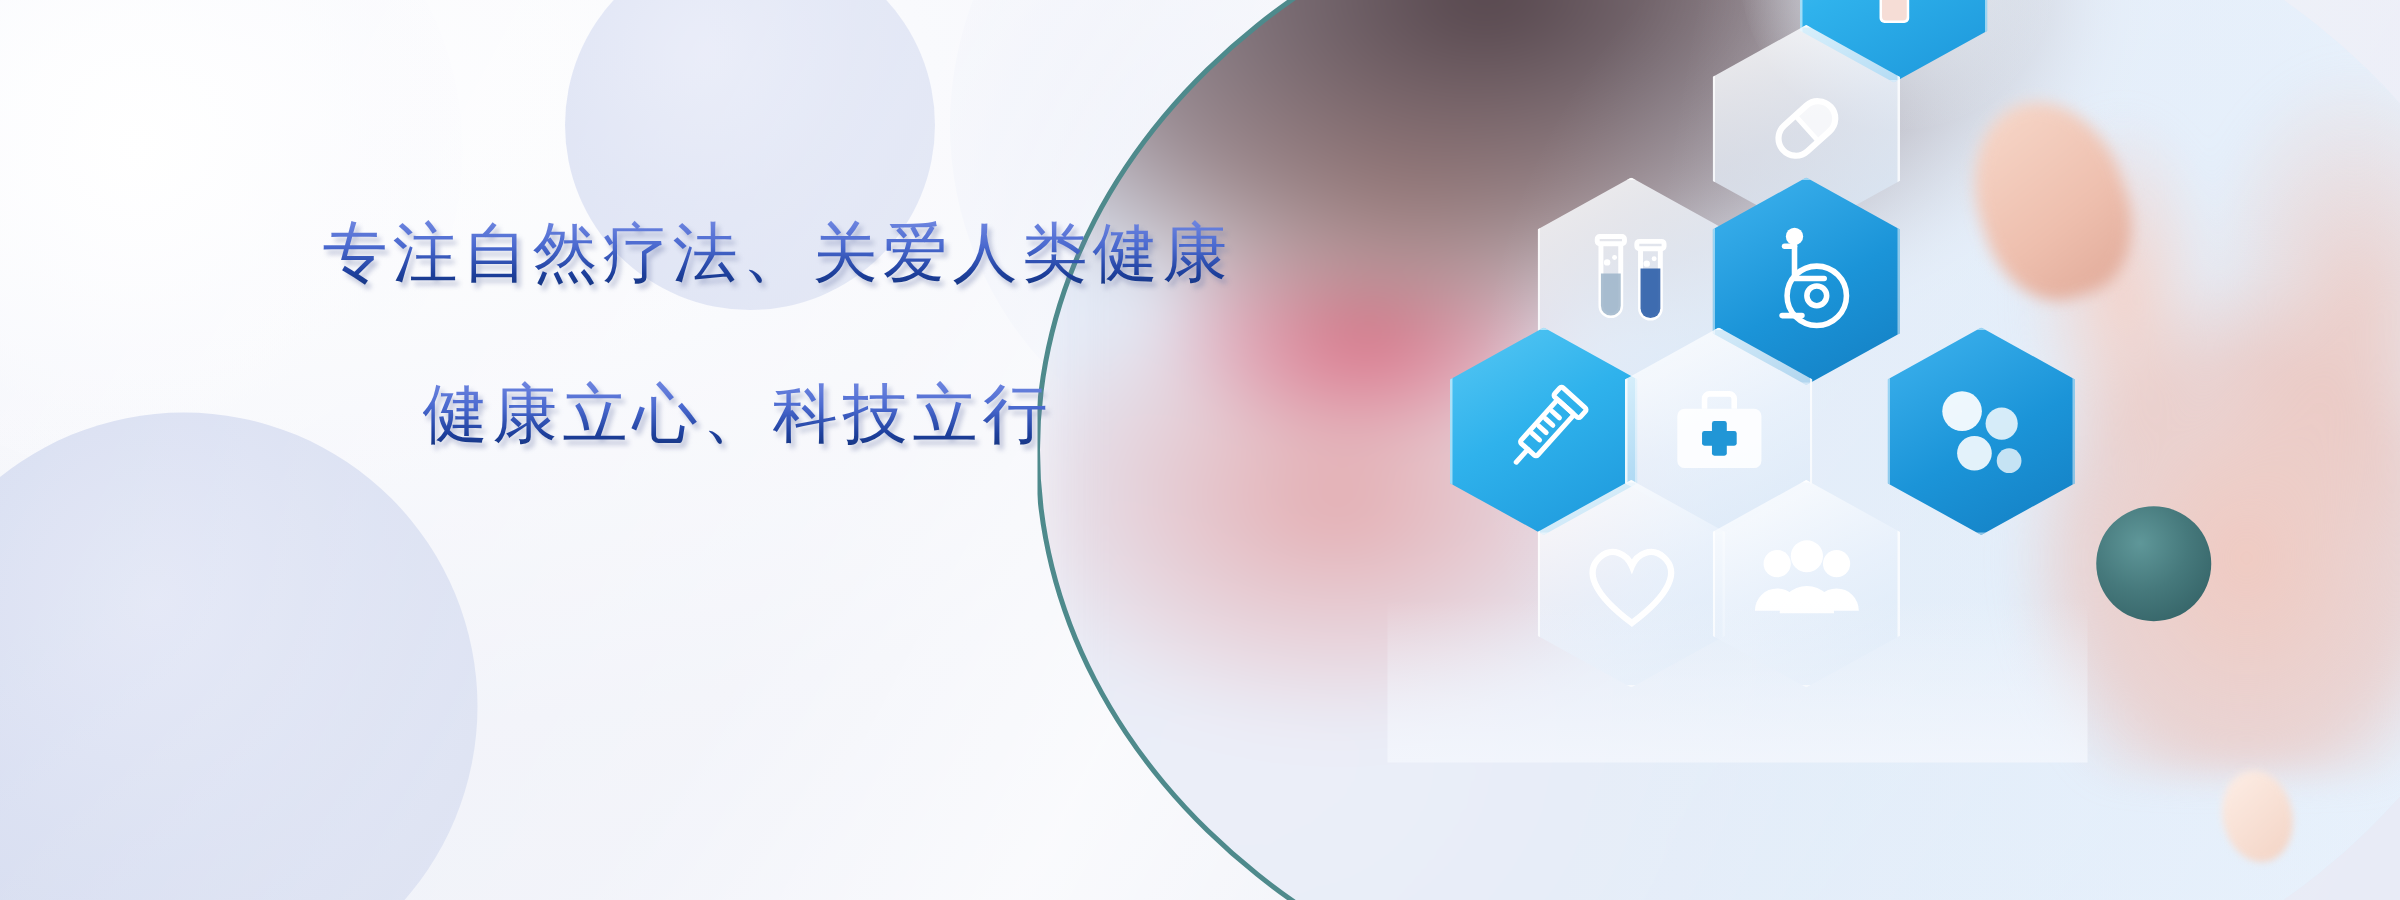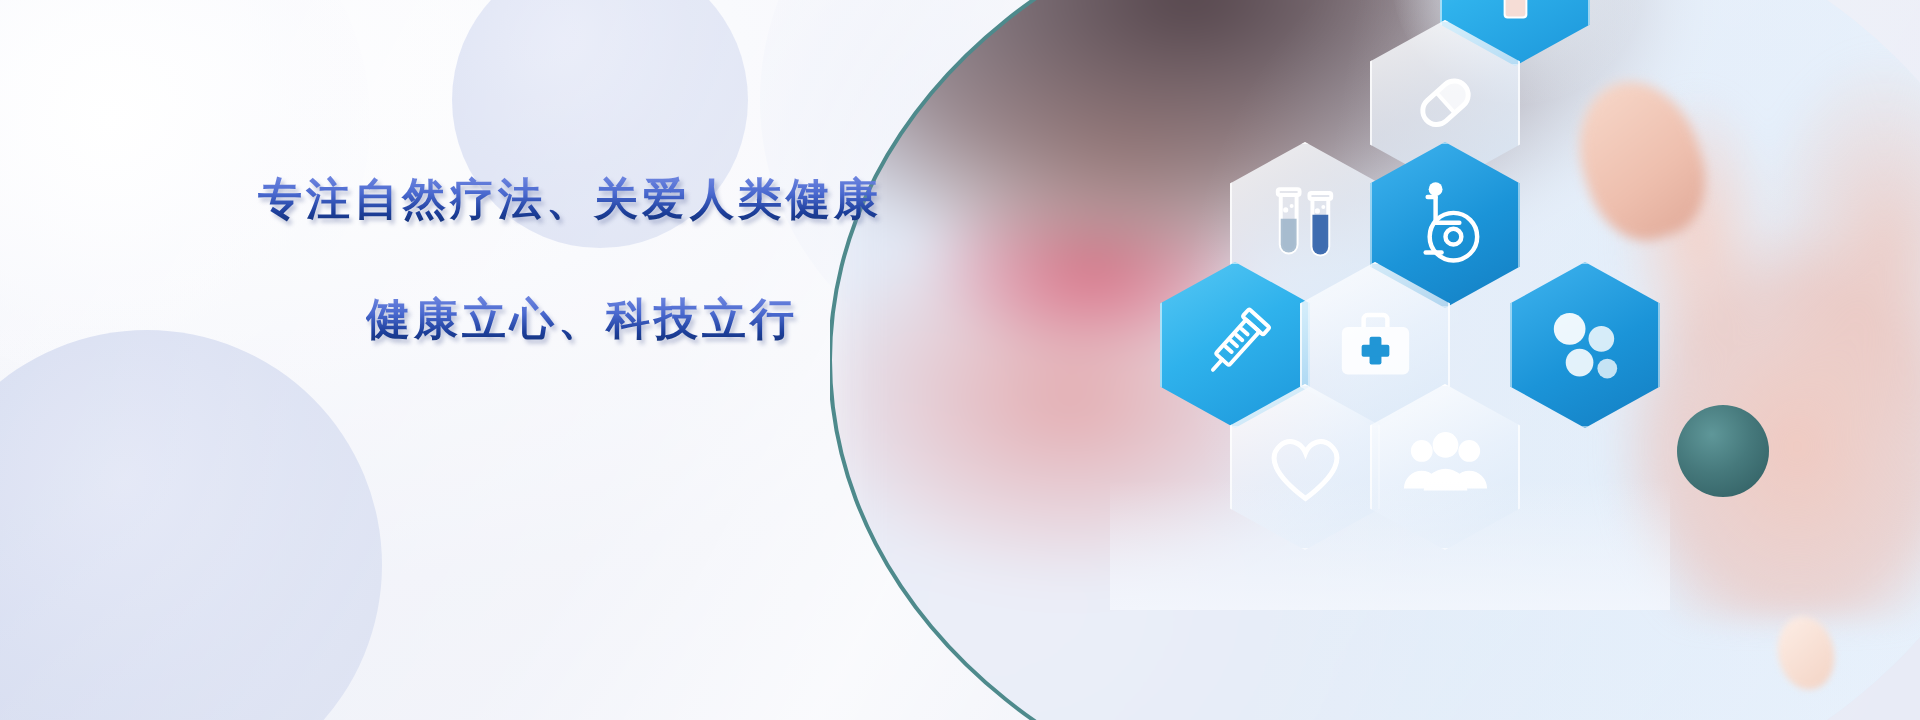--- a/index.html
+++ b/index.html
@@ -37,29 +37,29 @@
   }
   .veil {
     position:absolute; inset:0;
     background:linear-gradient(118deg, rgba(255,255,255,0) 0%, rgba(255,255,255,.35) 38%, rgba(255,255,255,.72) 52%, rgba(255,255,255,.25) 70%, rgba(255,255,255,0) 100%);
     pointer-events:none;
   }
 
   
   .headline { position:absolute; left:258px; top:176px; width:760px; }
   .hl-line {
-    font-size:44px; font-weight:bold; letter-spacing:4px;
+    font-size:52px; font-weight:normal; letter-spacing:4px;
     line-height:1.05;
     background:linear-gradient(180deg, #6f86e0 0%, #4a69cf 38%, #1d3f9c 78%, #16357f 100%);
     -webkit-background-clip:text; background-clip:text;
     color:transparent; -webkit-text-fill-color:transparent;
     filter:drop-shadow(3px 4px 2px rgba(120,130,175,.45));
     white-space:nowrap;
   }
-  .hl-line-2 { margin-top:74px; margin-left:108px; }
+  .hl-line-2 { margin-top:74px; margin-left:80px; }
 
   
   .photo-panel {
     position:absolute; right:0; top:0; width:1090px; height:720px;
     overflow:hidden;
   }
   .arc-mask {
     position:absolute; left:0; top:-120px;
     width:1200px; height:960px;
     border-radius:50% / 50%;

